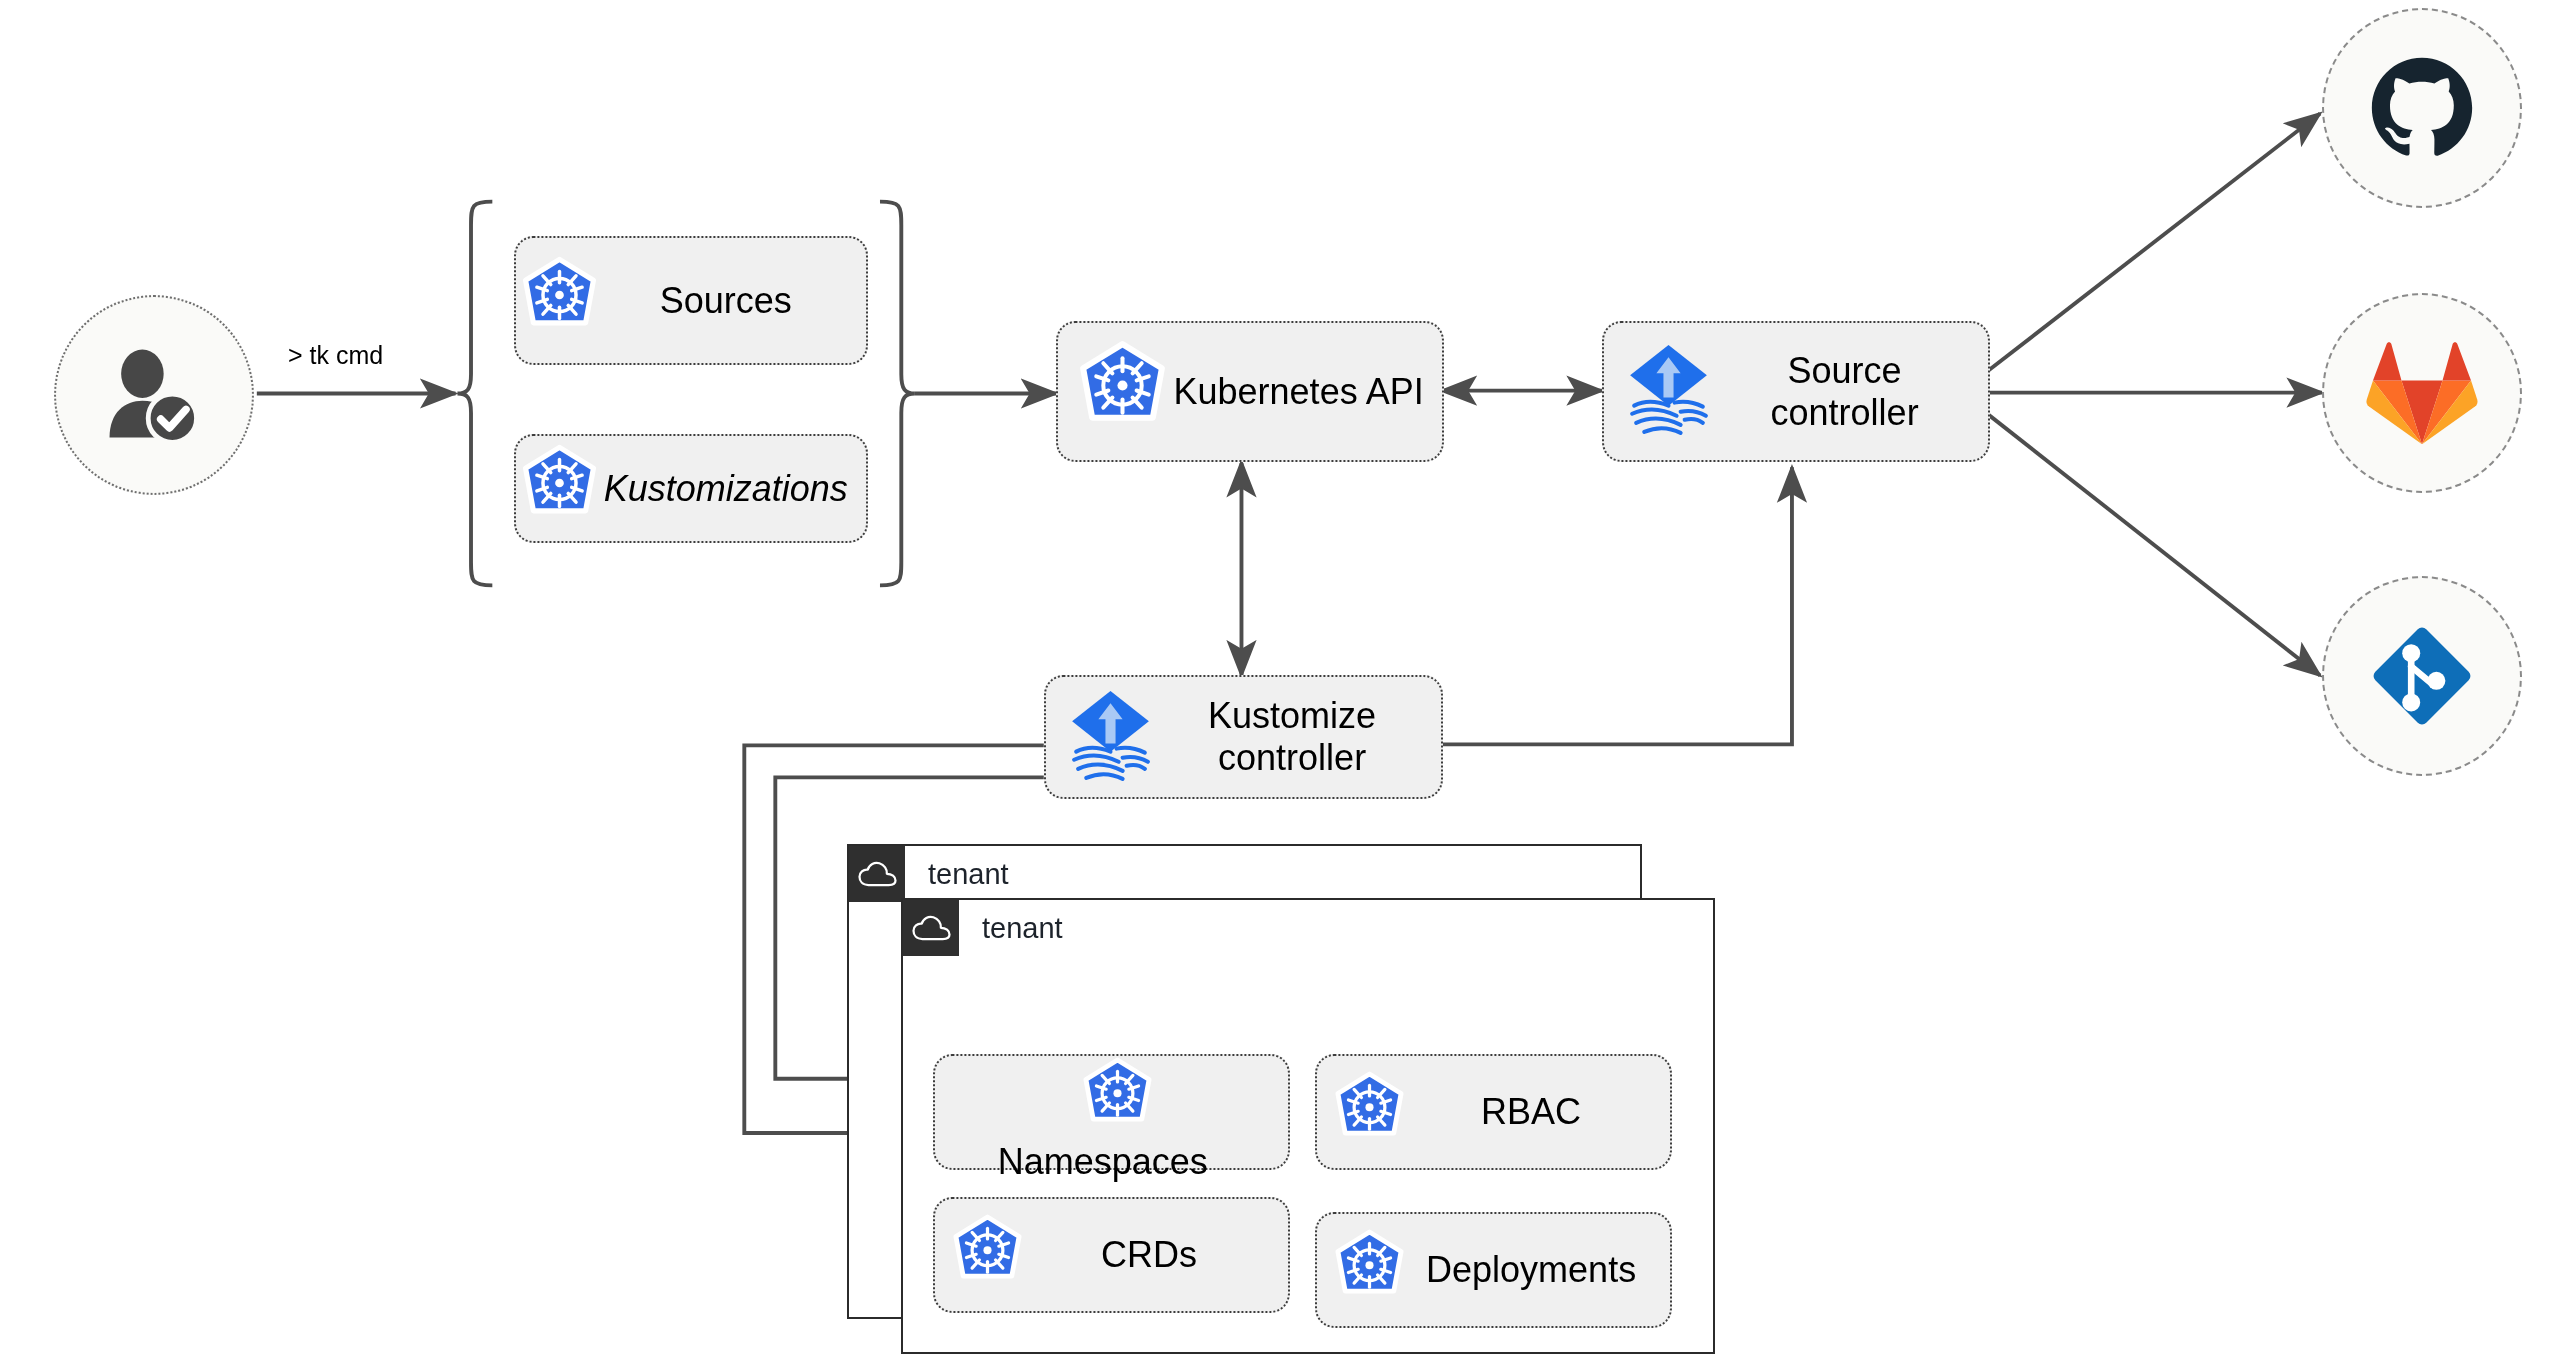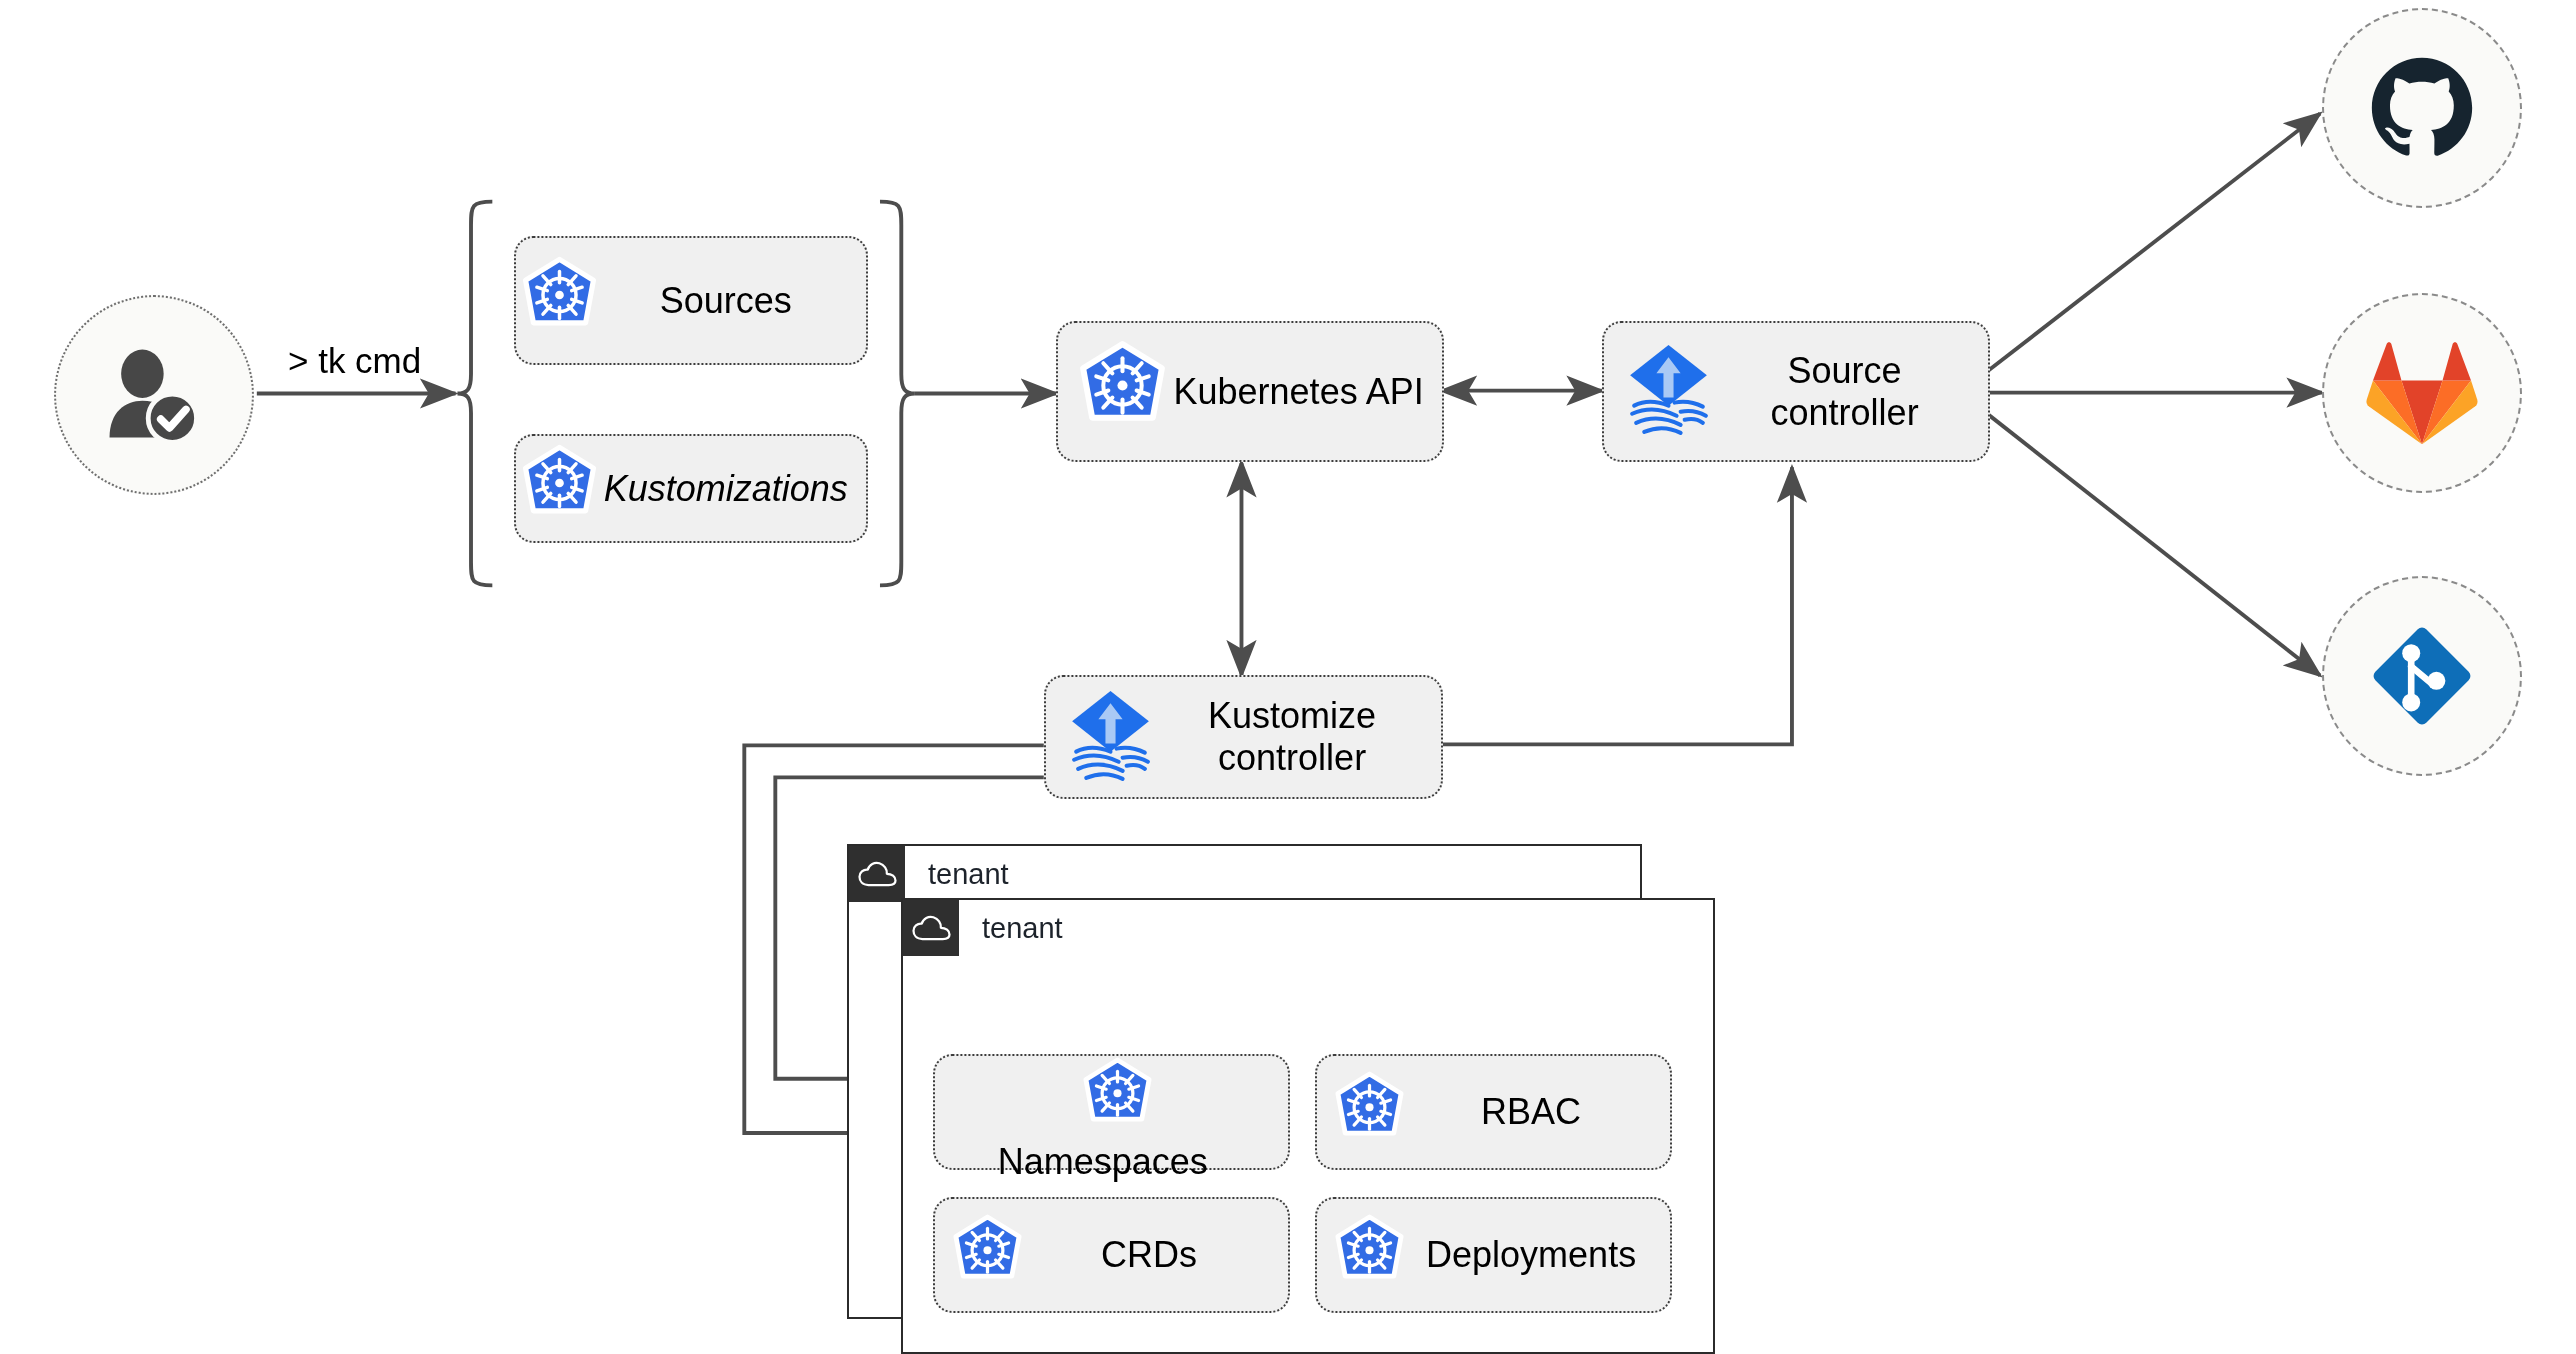--- a/index.html
+++ b/index.html
@@ -75,21 +75,21 @@
     border: 2.9px dashed #8a8a8a;
     box-sizing: border-box;
     display: flex;
     align-items: center;
     justify-content: center;
   }
 
   
   .cmd-label {
     position: absolute;
-    font-size: 35px;
+    font-size: 25px;
     color: #000;
     white-space: nowrap;
   }
 
   
   .tenant {
     position: absolute;
     box-sizing: border-box;
     background: #ffffff;
     border: 2.9px solid #2b2b2b;
@@ -422,21 +422,21 @@
               <line x1="60" y1="34" x2="69" y2="24"></line>
               <line x1="69" y1="68" x2="60" y2="58"></line>
               <line x1="40" y1="34" x2="31" y2="24"></line>
             </g>
             <circle cx="50" cy="46" r="5" fill="#ffffff"></circle>
           </svg>
         </span>
         <span class="cap">CRDs</span>
       </div>
 
-      <div class="card" style="left:412px; top:241px; width:357px; height:116px;">
+      <div class="card" style="left:412px; top:256px; width:357px; height:116px;">
         <span class="ico" style="margin-left:11.6px;">
           <svg width="81" height="81" viewBox="0 0 100 100">
             <polygon points="50,5 89,29 80,78 20,78 11,29" fill="#326ce5" stroke="#ffffff" stroke-width="6" stroke-linejoin="round"></polygon>
             <g stroke="#ffffff" stroke-width="4" fill="none" stroke-linecap="round">
               <circle cx="50" cy="46" r="19"></circle>
               <line x1="50" y1="19" x2="50" y2="32"></line>
               <line x1="50" y1="60" x2="50" y2="73"></line>
               <line x1="24" y1="37" x2="36" y2="41"></line>
               <line x1="64" y1="51" x2="76" y2="55"></line>
               <line x1="76" y1="37" x2="64" y2="41"></line>

